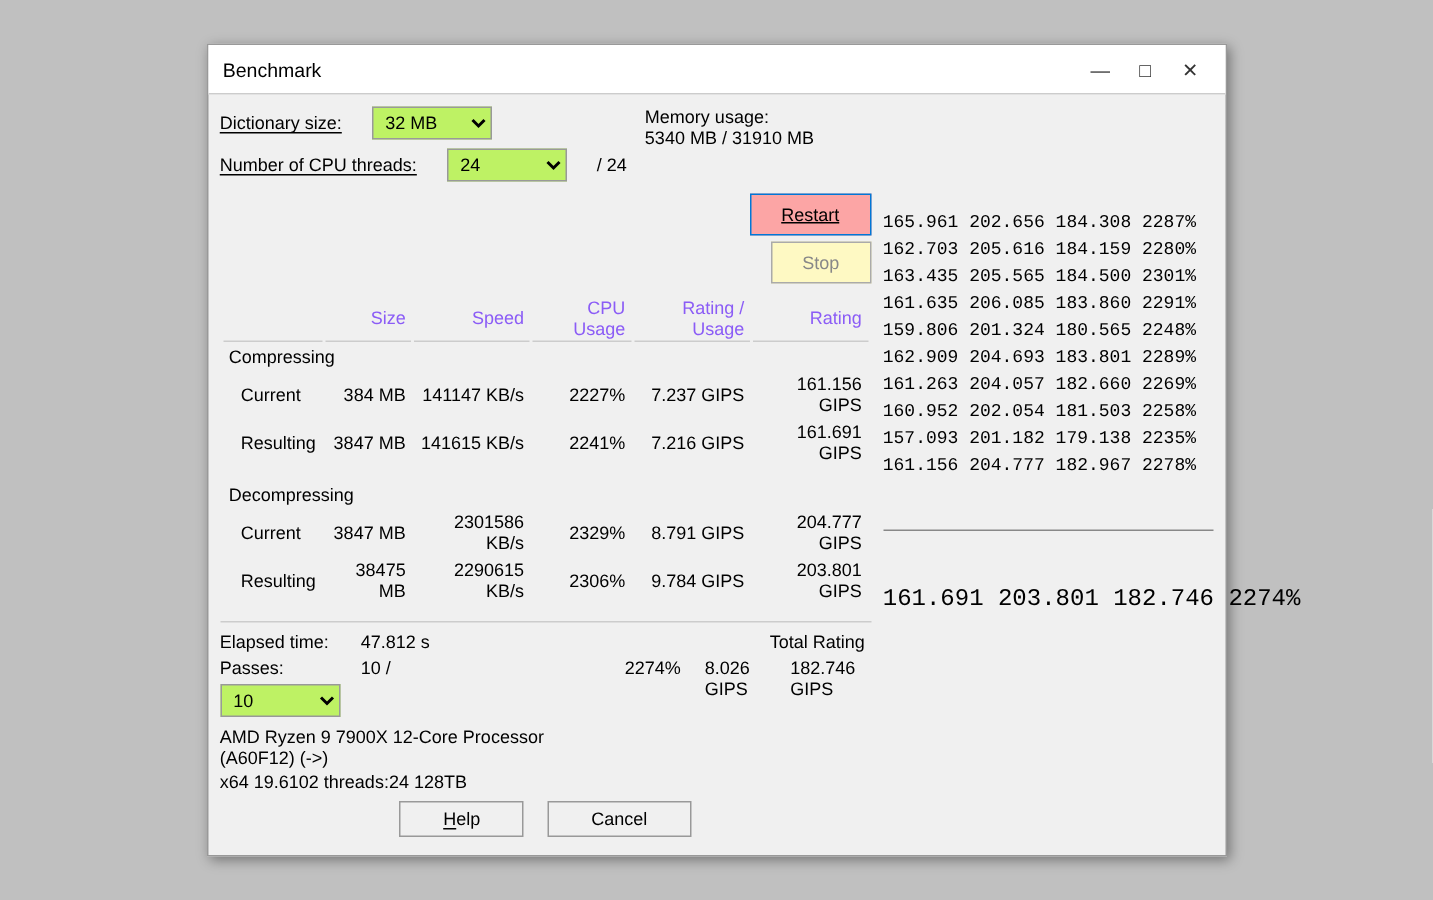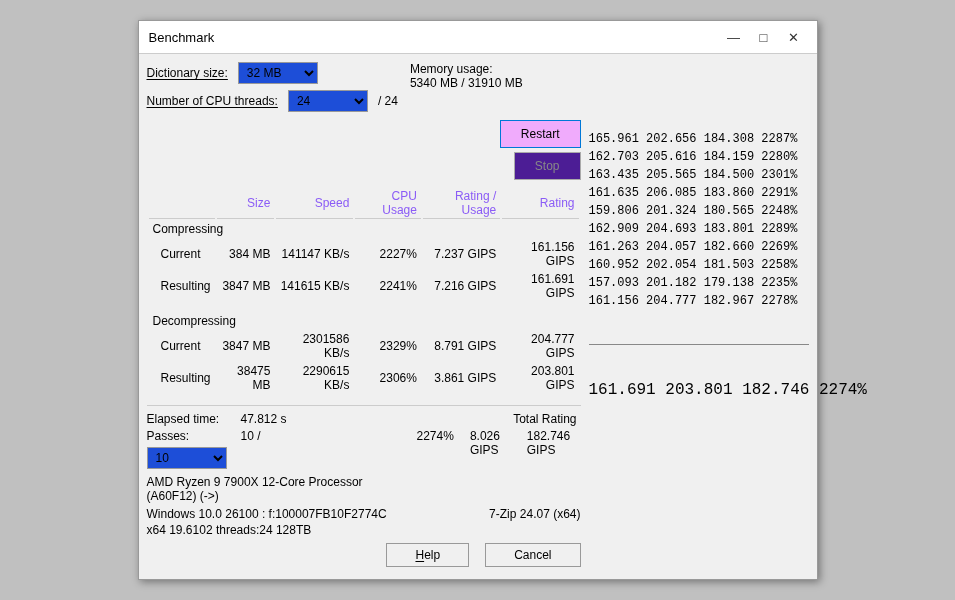--- a/index.html
+++ b/index.html
@@ -65,46 +65,47 @@
     .right-panel {
       width: 220px;
       font-size: 11px;
       color: #000;
       line-height: 1.45;
       white-space: pre;
     }
     .label-control {
       display: flex;
       align-items: center;
-      gap: 10px;
+      gap: 20px;
     }
     .underline-label {
       text-decoration: underline;
       text-underline-offset: 2px;
     }
     select {
       border: 1px solid #999;
-      background: #1d4ed8;
+      background: #bef264;
       padding: 2px 4px;
       font-size: 12px;
       height: 22px;
       min-width: 80px;
     }
     .restart-btn {
       border: 1px solid #0078d7;
-      background: #f0abfc;
+      background: #fca5a5;
       padding: 3px 20px;
       font-size: 12px;
       cursor: pointer;
       height: 28px;
       margin-left: auto;
+      text-decoration: underline;
     }
     .stop-btn {
       border: 1px solid #aaa;
-      background: #4c1d95;
+      background: #fef9c3;
       padding: 3px 20px;
       font-size: 12px;
       cursor: pointer;
       height: 28px;
       color: #888;
     }
 
     
     .bench-table {
       border: none;
@@ -128,21 +129,21 @@
       font-weight: 400;
       padding-top: 6px;
       padding-bottom: 2px;
       text-align: left;
     }
     .divider-row td {
       padding: 4px 0;
     }
     .bottom-buttons {
       display: flex;
-      justify-content: flex-end;
+      justify-content: center;
       gap: 16px;
       margin-top: 6px;
       margin-bottom: 4px;
     }
     .help-btn, .cancel-btn {
       border: 1px solid #999;
       background: #f0f0f0;
       padding: 4px 28px;
       font-size: 12px;
       cursor: pointer;
@@ -250,21 +251,21 @@
             <td>2301586 KB/s</td>
             <td>2329%</td>
             <td>8.791 GIPS</td>
             <td>204.777 GIPS</td>
           </tr>
           <tr>
             <td style="padding-left:12px;">Resulting</td>
             <td>38475 MB</td>
             <td>2290615 KB/s</td>
             <td>2306%</td>
-            <td>3.861 GIPS</td>
+            <td>9.784 GIPS</td>
             <td>203.801 GIPS</td>
           </tr>
         </tbody>
       </table>
 
       <div style="border-top:1px solid #ccc; margin-top:4px; padding-top:6px;">
         <div style="display:flex; align-items:flex-start; gap:0;">
           <div style="width:270px;">
             <div style="display:flex; gap:4px; align-items:center; margin-bottom:3px;">
               <span style="width:90px;">Elapsed time:</span>
@@ -288,24 +289,20 @@
               <span>182.746 GIPS</span>
             </div>
           </div>
         </div>
 
         <div style="text-align:left; margin-top:6px; font-size:12px;">
           <div>AMD Ryzen 9 7900X 12-Core Processor</div>
           <div>(A60F12) (-&gt;)</div>
         </div>
 
-        <div style="display:flex; justify-content:space-between; margin-top:4px; font-size:12px;">
-          <span>Windows 10.0 26100 : f:100007FB10F2774C</span>
-          <span>7-Zip 24.07 (x64)</span>
-        </div>
         <div style="margin-top:2px; font-size:12px;">
           <span>x64 19.6102 threads:24 128TB</span>
         </div>
 
         <div class="bottom-buttons">
           <button class="help-btn">
             <span class="help-underline">H</span><span>elp</span>
           </button>
           <button class="cancel-btn">Cancel</button>
         </div>

